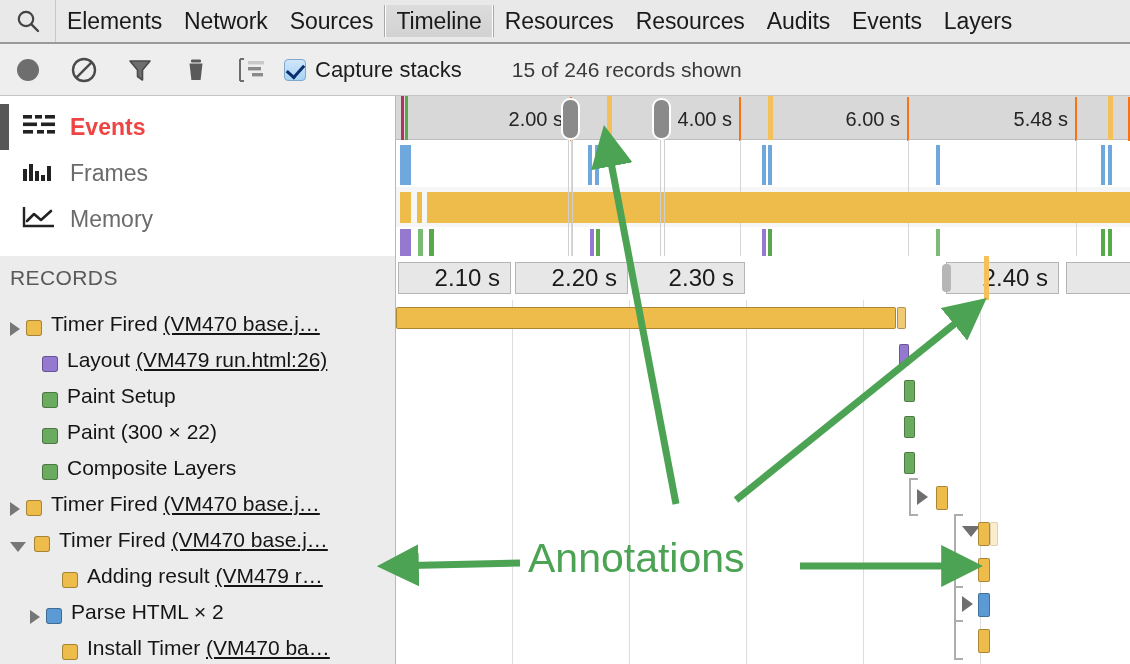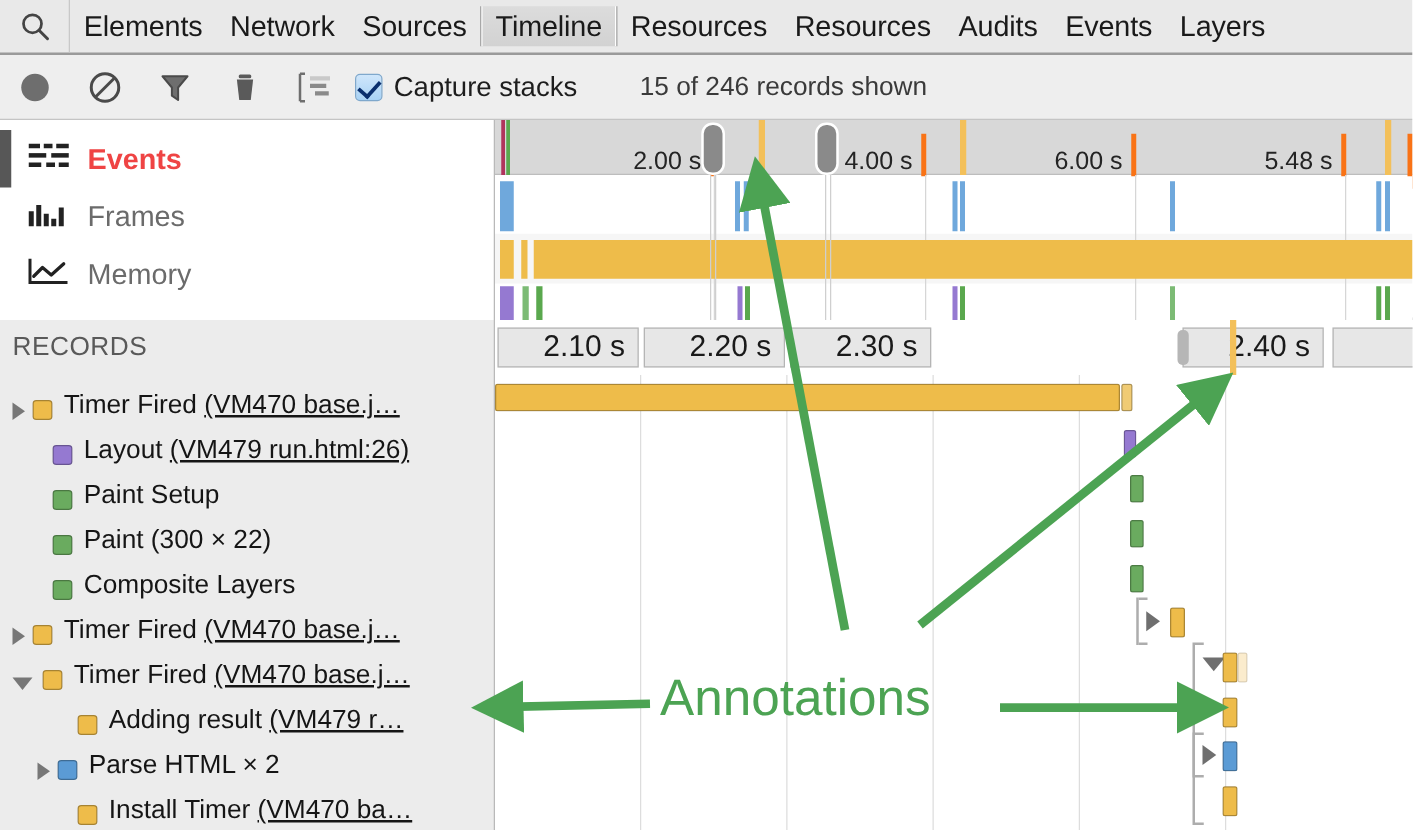--- a/index.html
+++ b/index.html
@@ -76,22 +76,22 @@
   .ov-item.active::before {
     content:""; position:absolute; left:0; top:0; width:9px; height:46px; background:#575757;
   }
 
   .ov-graph { position: absolute; left: 396px; top: 0; width: 734px; height: 160px; }
   .ov-ruler {
     position: absolute; left: 0; top: 0; width: 734px; height: 44px;
     background: #d8d8d8; border-bottom: 1px solid #bdbdbd;
   }
   .ov-tick {
-    position: absolute; top: 11px; height: 44px;
-    border-right: 4px solid #f97316;
+    position: absolute; top: 1px; height: 44px;
+    border-right: 2px solid #f97316;
     font-size: 20px; color: #242424;
     display: flex; align-items: center; justify-content: flex-end;
     padding-right: 7px;
   }
   .ov-band { position: absolute; left: 0; width: 734px; }
   .ov-band.net { top: 45px; height: 46px; background:#ffffff; }
   .ov-band.cpu { top: 91px; height: 40px; background:#f6f6f6; }
   .ov-band.evt { top: 131px; height: 29px; background:#ffffff; }
   .ov-mark { position: absolute; }
   .ov-gridline { position: absolute; top: 44px; height: 116px; width: 1px; background: #d6d6d6; }

